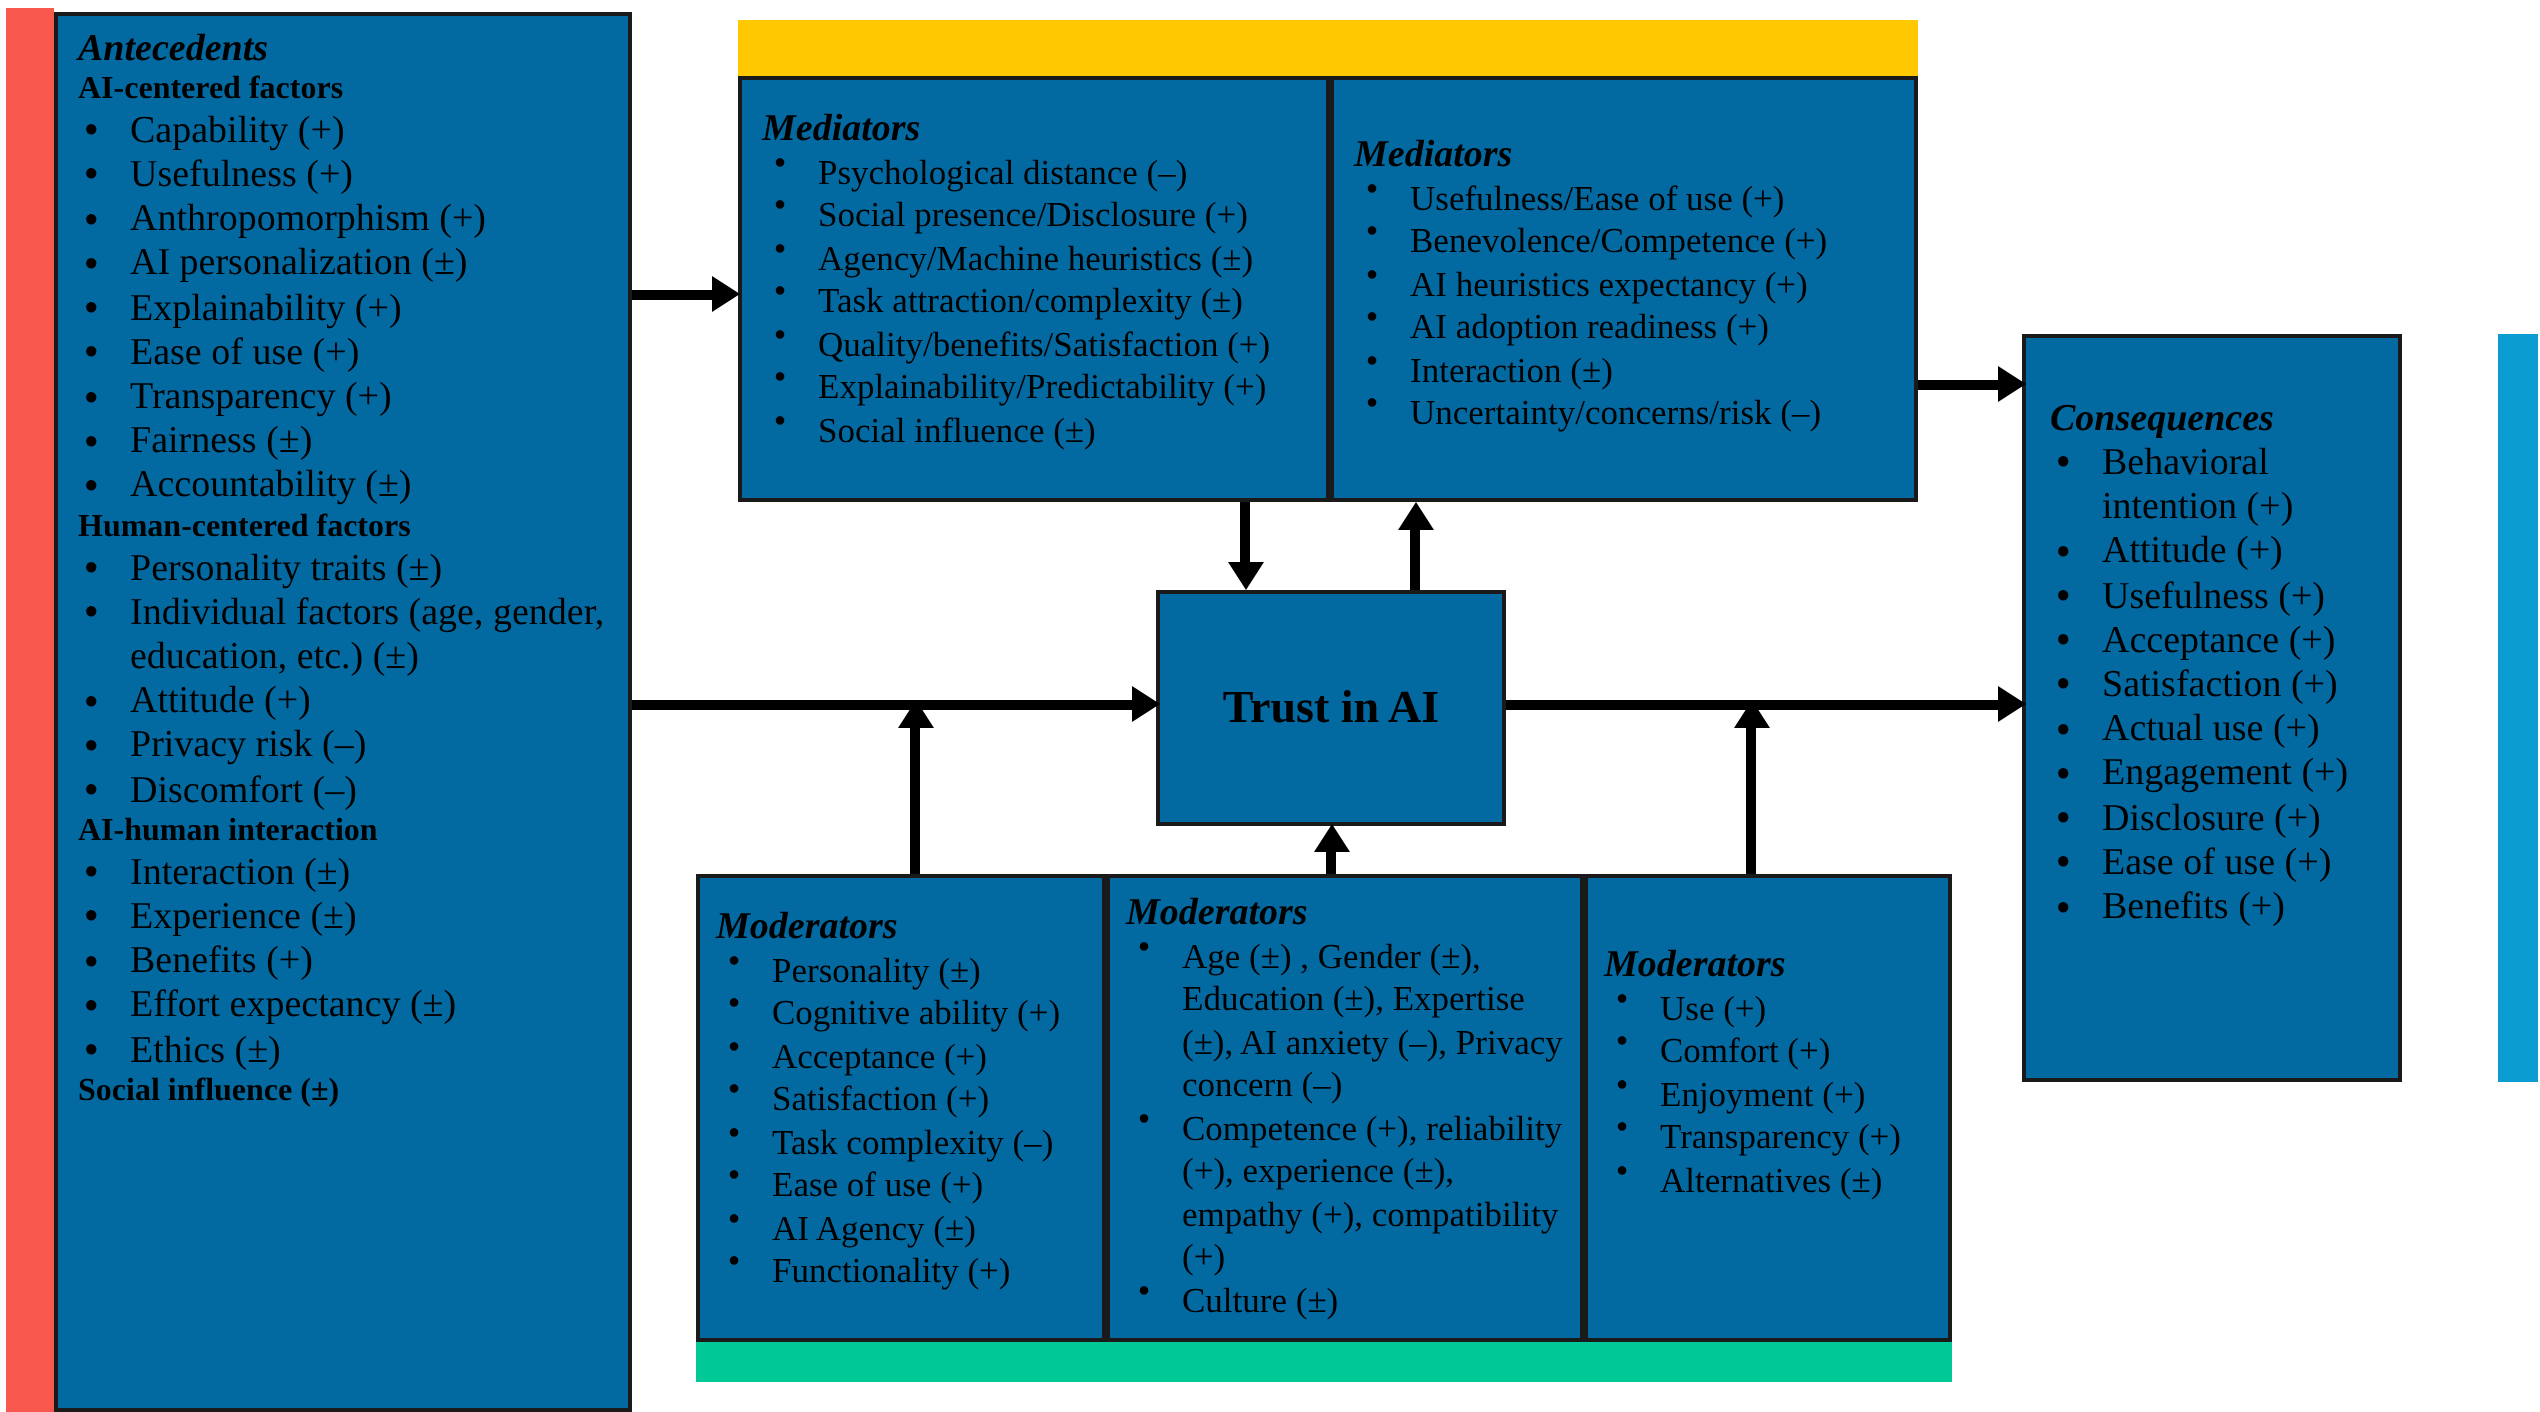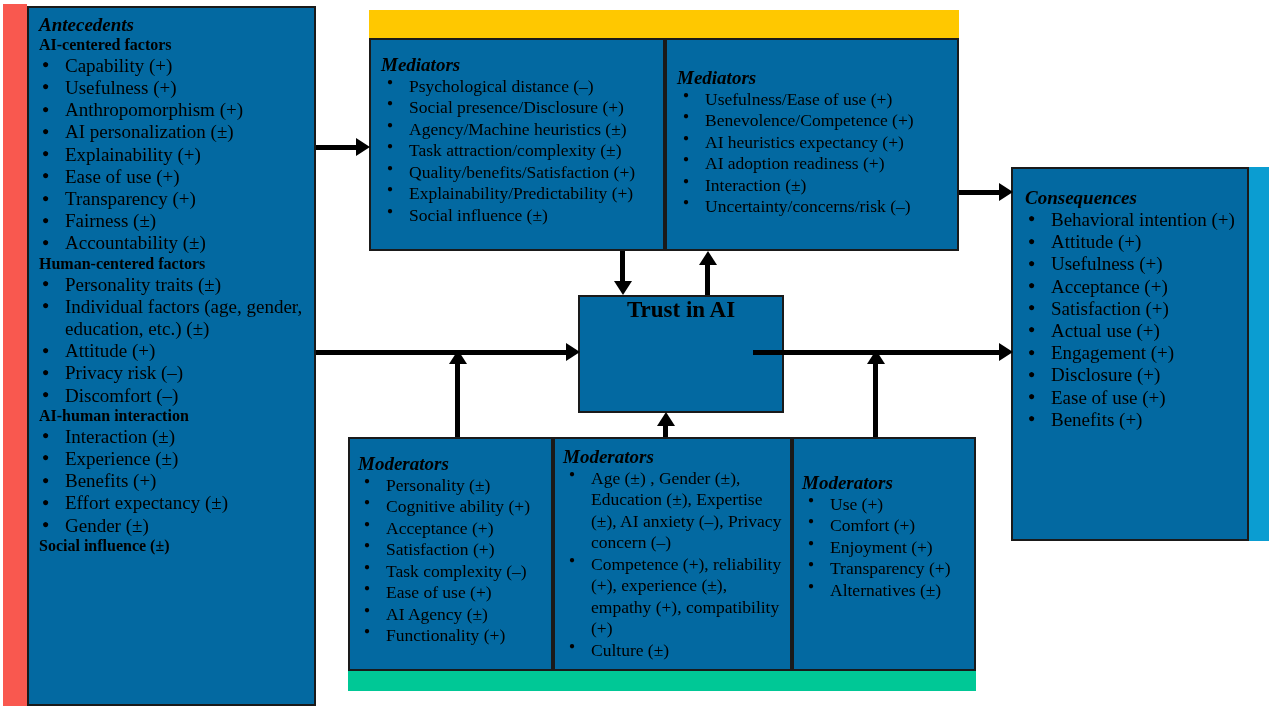--- a/index.html
+++ b/index.html
@@ -123,21 +123,21 @@
       <li>Privacy risk (–)</li>
       <li>Discomfort (–)</li>
     </ul>
 
     <span class="grp-head">AI-human interaction</span>
     <ul class="blist">
       <li>Interaction (±)</li>
       <li>Experience (±)</li>
       <li>Benefits (+)</li>
       <li>Effort expectancy (±)</li>
-      <li>Gender (±)</li>
+      <li>Ethics (±)</li>
     </ul>
 
     <span class="grp-head">Social influence (±)</span>
   </div>
 
   <div class="box" style="left:369px; top:38px; width:296px; height:213px; padding:14px 6px 0 10px;">
     <span class="box-title">Mediators</span>
     <ul class="blist sm">
       <li>Psychological distance (–)</li>
       <li>Social presence/Disclosure (+)</li>
@@ -154,25 +154,25 @@
     <ul class="blist sm">
       <li>Usefulness/Ease of use (+)</li>
       <li>Benevolence/Competence (+)</li>
       <li>AI heuristics expectancy (+)</li>
       <li>AI adoption readiness (+)</li>
       <li>Interaction (±)</li>
       <li>Uncertainty/concerns/risk (–)</li>
     </ul>
   </div>
 
-  <div class="box" style="left:578px; top:295px; width:206px; height:118px; display:flex; align-items:flex-start; justify-content:center;">
+  <div class="box" style="left:578px; top:295px; width:175px; height:118px; display:flex; align-items:center; justify-content:center;">
     <span class="trust-label">Trust in AI</span>
   </div>
 
-  <div class="box" style="left:1011px; top:167px; width:238px; height:374px; padding:18px 6px 0 12px;">
+  <div class="box" style="left:1011px; top:167px; width:190px; height:374px; padding:30px 6px 0 12px;">
     <span class="box-title">Consequences</span>
     <ul class="blist">
       <li>Behavioral intention (+)</li>
       <li>Attitude (+)</li>
       <li>Usefulness (+)</li>
       <li>Acceptance (+)</li>
       <li>Satisfaction (+)</li>
       <li>Actual use (+)</li>
       <li>Engagement (+)</li>
       <li>Disclosure (+)</li>

